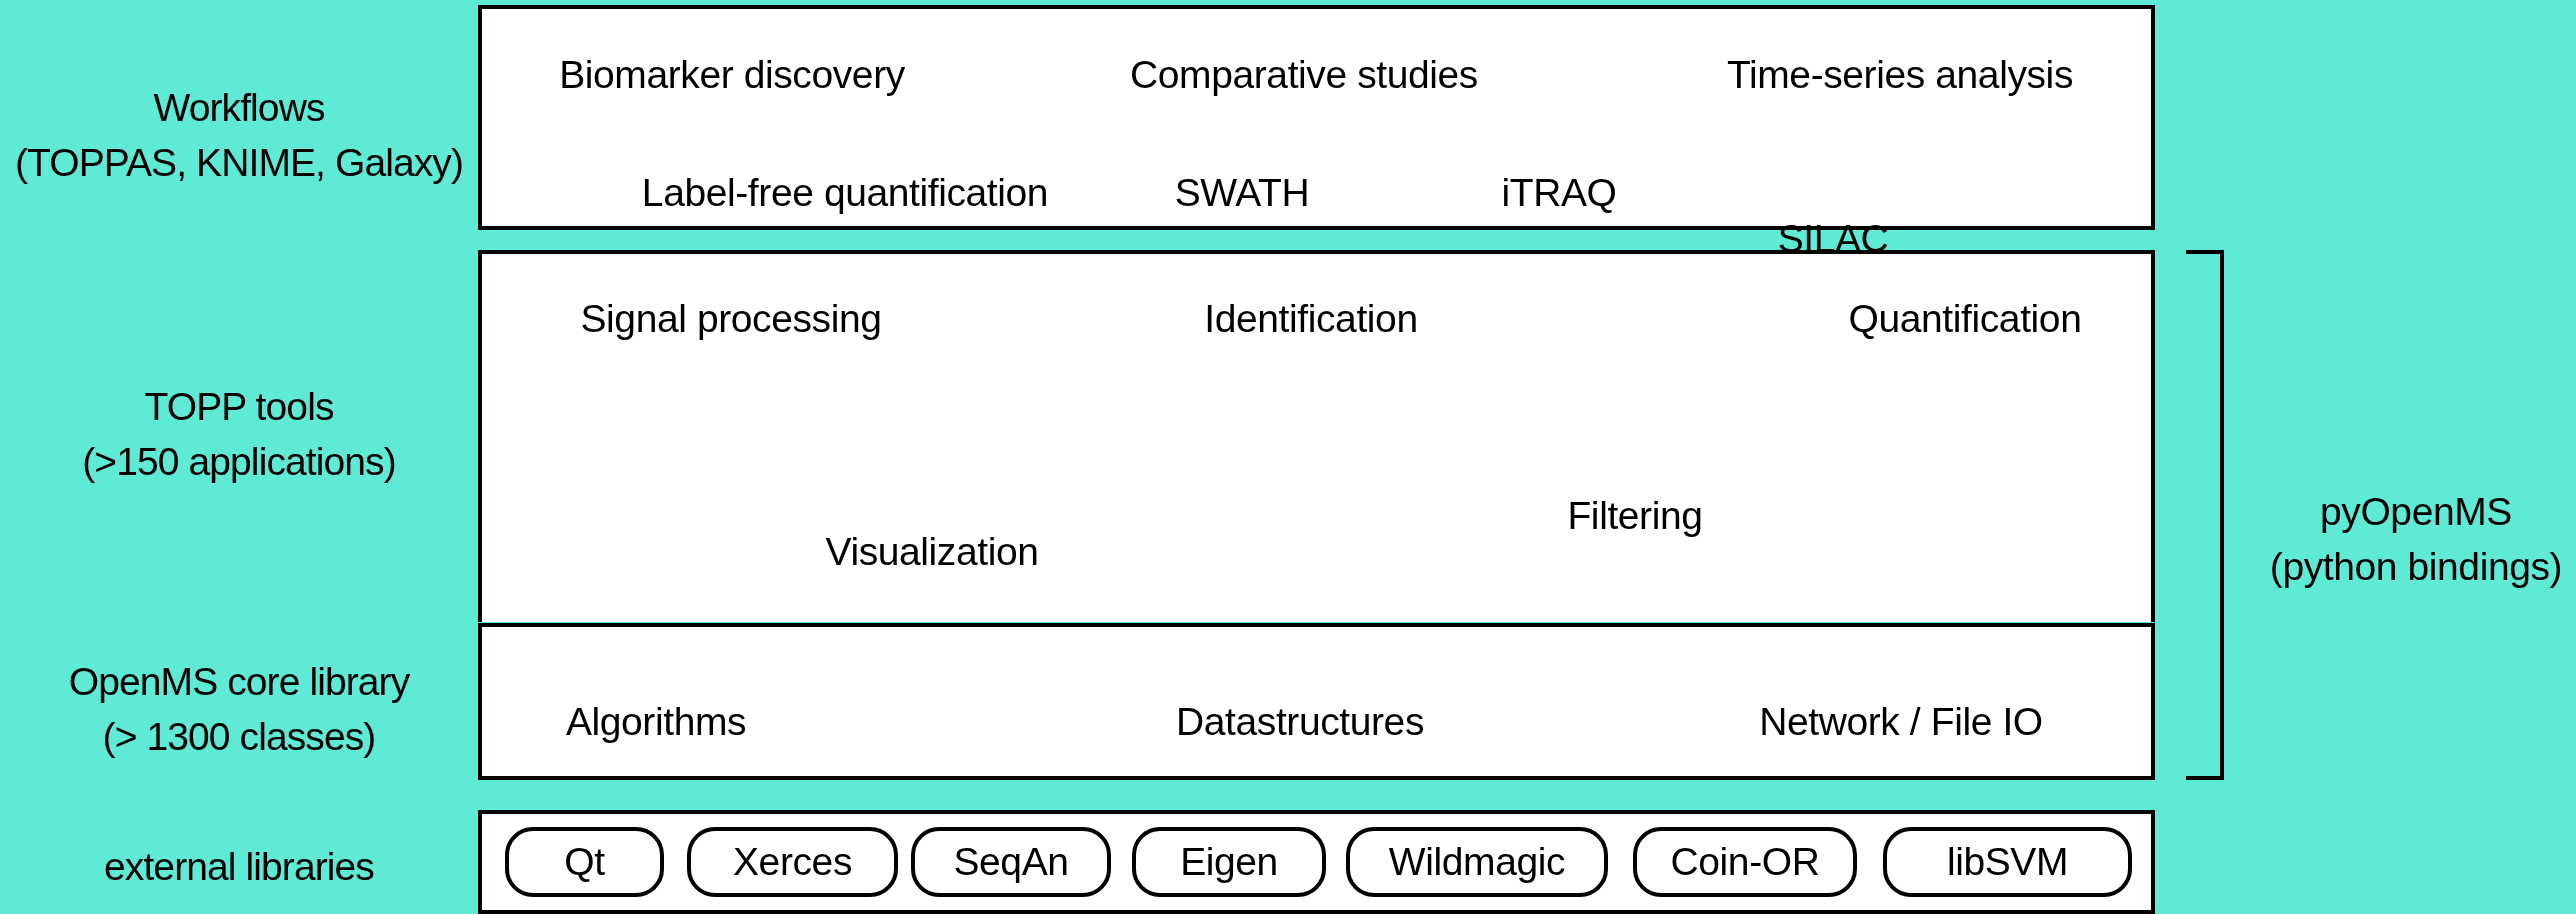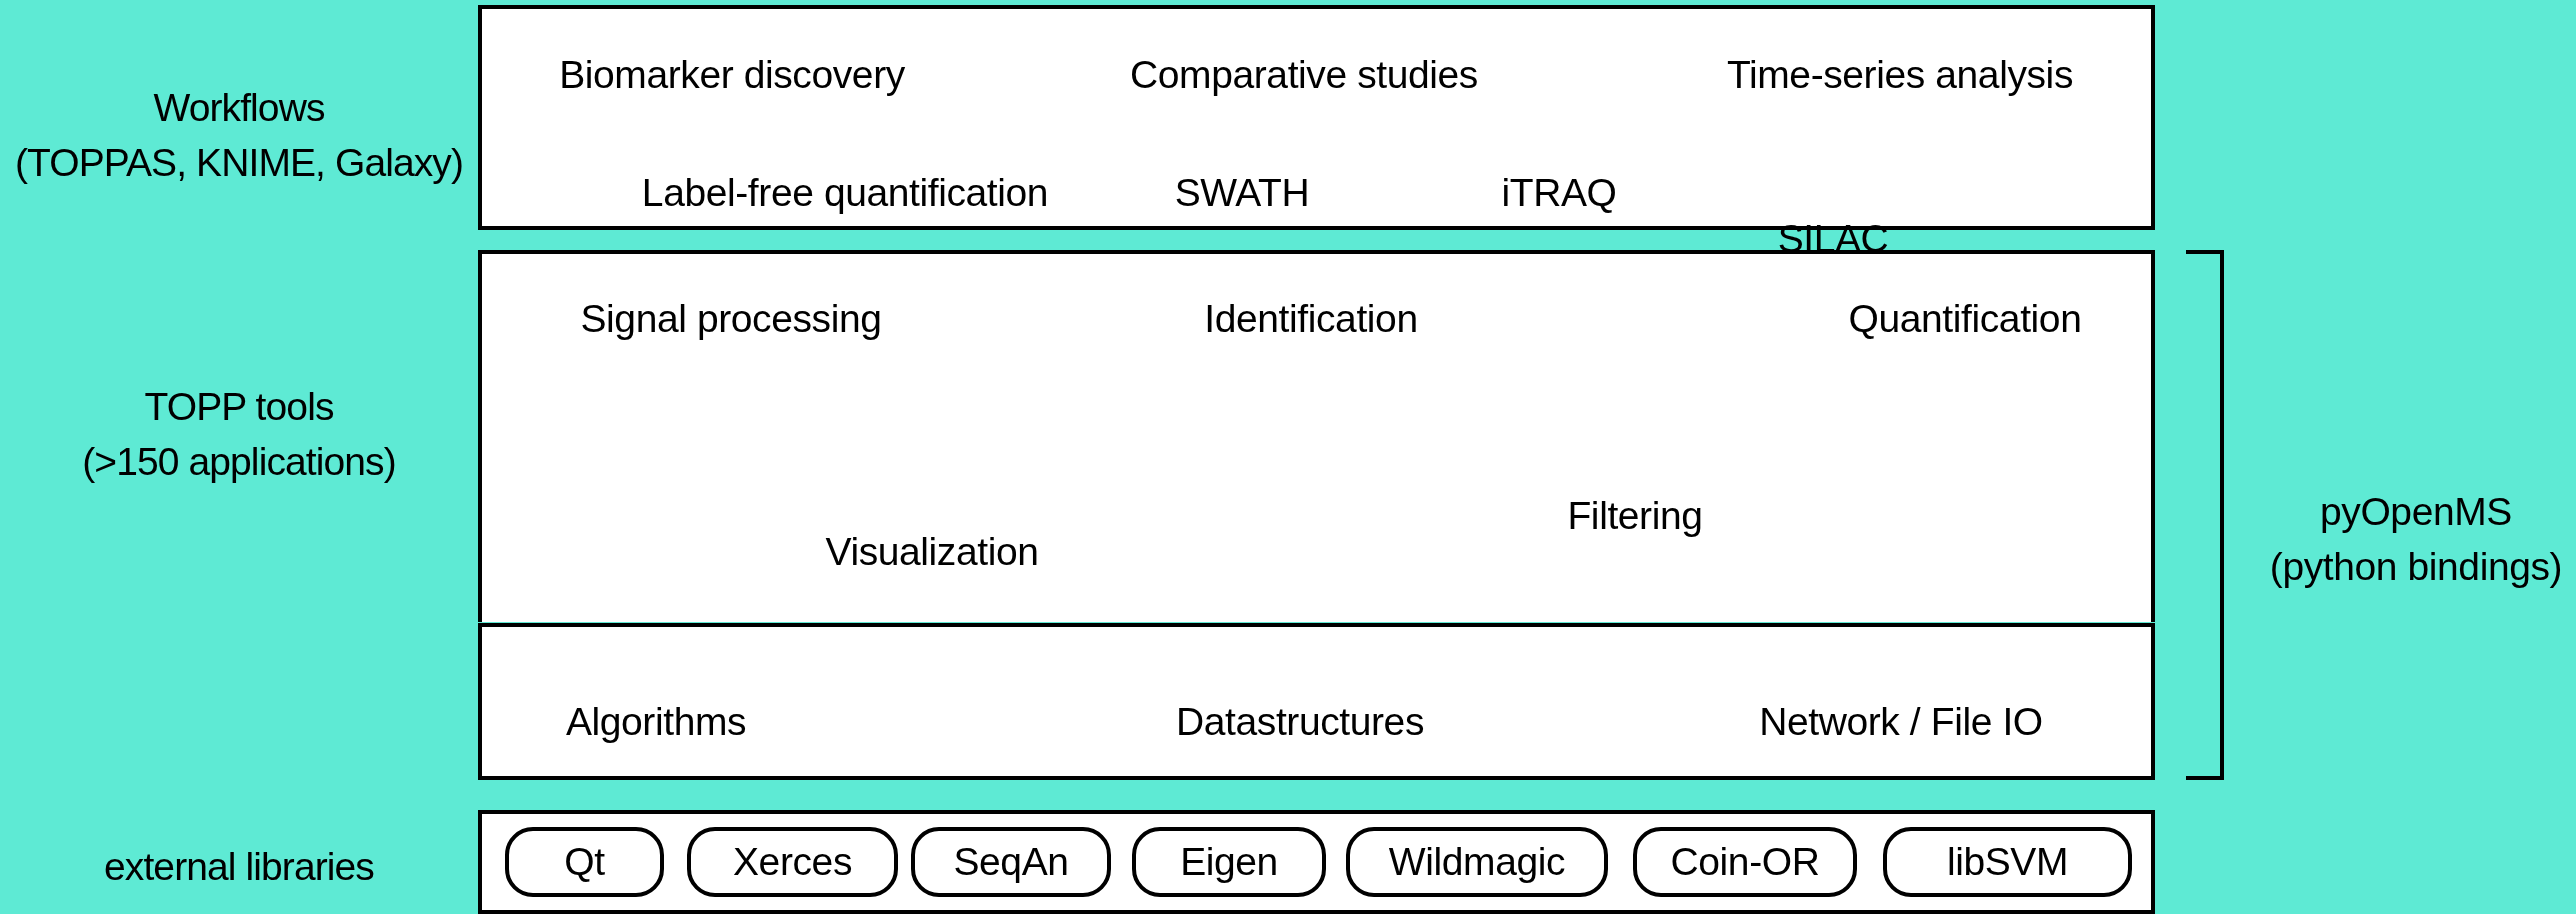--- a/index.html
+++ b/index.html
@@ -96,20 +96,24 @@
   <div class="side-label" style="top:80px;">
     <span class="line">Workflows</span>
     <span class="line">(TOPPAS, KNIME, Galaxy)</span>
   </div>
 
   <div class="side-label" style="top:379px;">
     <span class="line">TOPP tools</span>
     <span class="line">(&gt;150 applications)</span>
   </div>
 
+  <div class="side-label" style="top:654px;">
+    <span class="line">OpenMS core library</span>
+    <span class="line">(&gt; 1300 classes)</span>
+  </div>
 
   <div class="side-label" style="top:839px;">
     <span class="line">external libraries</span>
   </div>
 
   <div class="box box-workflows"></div>
   <span class="item" style="left:732px;  top:75px;">Biomarker discovery</span>
   <span class="item" style="left:1304px; top:75px;">Comparative studies</span>
   <span class="item" style="left:1900px; top:75px;">Time-series analysis</span>
   <span class="item" style="left:845px;  top:193px;">Label-free quantification</span>

